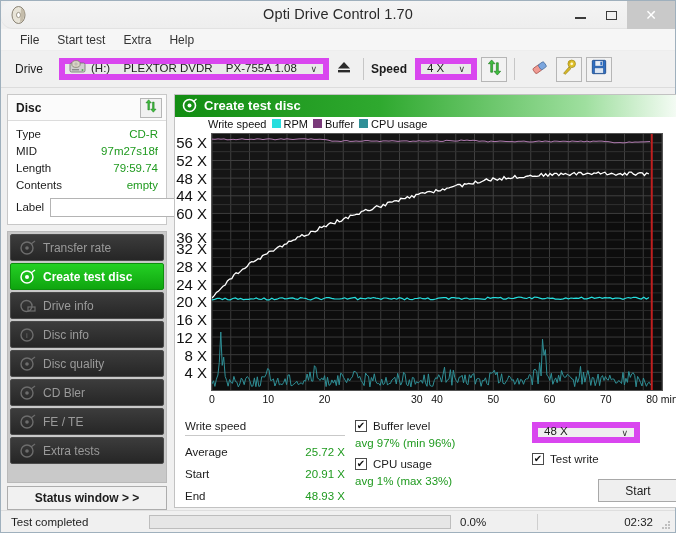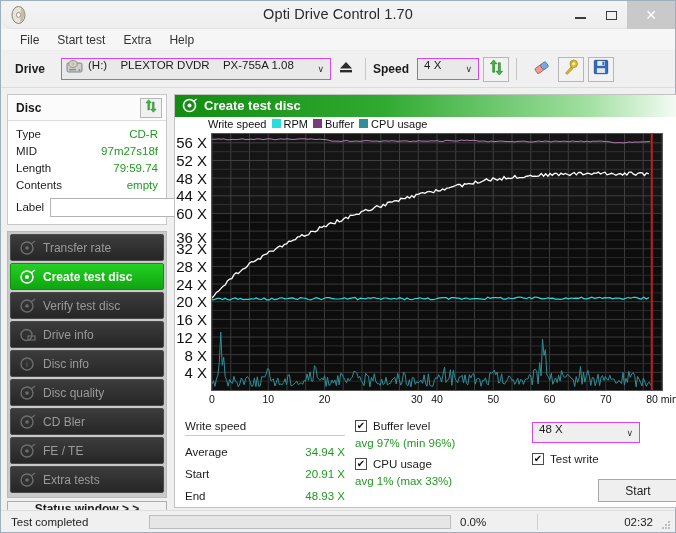--- a/index.html
+++ b/index.html
@@ -61,26 +61,26 @@
   }
 
   
   .toolbar {
     height: 37px;
     background: #f0f0f0;
     display: flex; align-items: center;
     padding: 0 6px;
     border-bottom: 1px solid #dcdcdc;
   }
-  .tb-label { font-size: 12px; font-weight: bold; color: #1c1c1c; margin: 0 16px 0 8px; }
+  .tb-label { font-size: 12px; font-weight: normal; color: #1c1c1c; margin: 0 16px 0 8px; }
   .combo {
     height: 22px;
     background: #e9e9e9;
-    border: 1px solid #d946ef;
-    display: flex; align-items: flex-start;
+    border: 6px solid #d946ef;
+    display: flex; align-items: flex-end;
     font-size: 11.5px; color: #1c1c1c;
     position: relative;
   }
   .combo .caret {
     position: absolute; right: 6px; top: 50%; transform: translateY(-50%);
     font-size: 9px; color: #333;
   }
   #drive-combo { width: 270px; padding-left: 4px; }
   .drv-ico { width: 17px; height: 15px; margin-right: 5px; }
   .drv-txt { white-space: nowrap; }
@@ -447,30 +447,20 @@
         </div>
         <div class="navitem active">
           <span class="nicon">
             <svg viewBox="0 0 17 16" width="17" height="16">
                 <circle cx="8" cy="8" r="6" fill="none" stroke="#ffffff" stroke-width="1.5"></circle>
                 <circle cx="8" cy="8" r="2" fill="#ffffff"></circle>
                 <path d="M12 4 L16 1" stroke="#ffffff" stroke-width="1.3"></path>
               </svg>
           </span>
           <span>Create test disc</span>
-        </div>
-        <div class="navitem">
-          <span class="nicon">
-            <svg viewBox="0 0 17 16" width="17" height="16">
-                <circle cx="8" cy="8" r="6" fill="none" stroke="#6d6d6d" stroke-width="1.4"></circle>
-                <circle cx="8" cy="8" r="1.8" fill="#6d6d6d"></circle>
-                <path d="M12 4 L16 1" stroke="#6d6d6d" stroke-width="1.2"></path>
-              </svg>
-          </span>
-          <span>Verify test disc</span>
         </div>
         <div class="navitem">
           <span class="nicon">
             <svg viewBox="0 0 17 16" width="17" height="16">
                 <circle cx="7.5" cy="8" r="5.5" fill="none" stroke="#6d6d6d" stroke-width="1.4"></circle>
                 <rect x="9" y="9" width="7" height="4" fill="none" stroke="#6d6d6d" stroke-width="1.2"></rect>
               </svg>
           </span>
           <span>Drive info</span>
         </div>
@@ -654,21 +644,21 @@
             <div class="xl" style="left: 487px;">80 min</div>
           </div>
       </div>
 
       <div class="stats">
         <div class="statcol">
           <div class="hdr">Write speed</div>
           <div class="rule"></div>
           <div class="srow">
             <span class="k">Average</span>
-            <span class="v">34.94 X</span>
+            <span class="v">25.72 X</span>
           </div>
           <div class="srow">
             <span class="k">Start</span>
             <span class="v">20.91 X</span>
           </div>
           <div class="srow">
             <span class="k">End</span>
             <span class="v">48.93 X</span>
           </div>
         </div>

